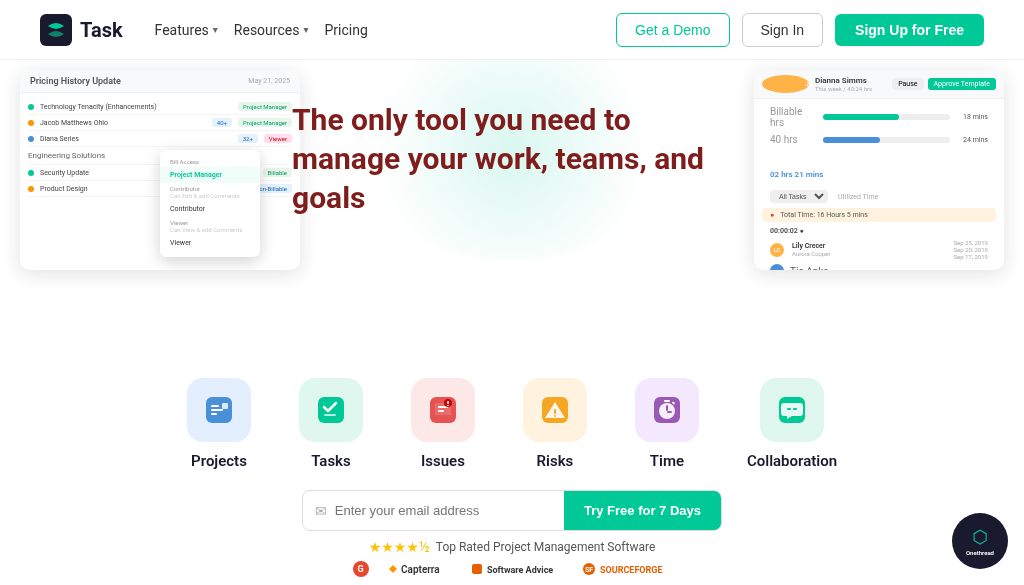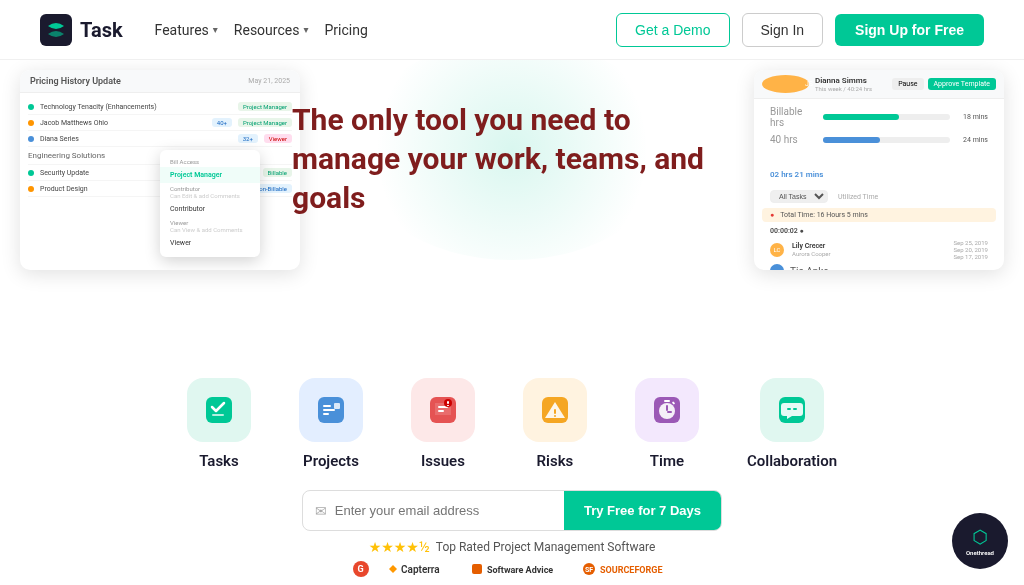--- a/index.html
+++ b/index.html
@@ -543,41 +543,41 @@
   <div class="hero-text-area">
     <h1 class="hero-headline">The only tool you need to manage your work, teams, and goals</h1>
   </div>
 
   <div class="lower-area">
 
     <div class="features-section">
       <div class="features-row">
 
         <div class="feature-item">
-          <div class="feature-icon-wrap" style="background: #e0f7f0;">
-            <svg width="34" height="34" viewBox="0 0 34 34">
-              <rect x="4" y="4" width="26" height="26" rx="6" fill="#00c896"></rect>
-              <path d="M10 14 L14 18 L22 10" stroke="white" stroke-width="2.5" stroke-linecap="round" stroke-linejoin="round" fill="none"></path>
-              <rect x="10" y="21" width="12" height="2" rx="1" fill="white" opacity="0.7"></rect>
-            </svg>
-          </div>
-          <span class="feature-label">Tasks</span>
-        </div>
-
-        <div class="feature-item">
           <div class="feature-icon-wrap" style="background: #e3eeff;">
             <svg width="34" height="34" viewBox="0 0 34 34">
               <rect x="4" y="4" width="26" height="26" rx="6" fill="#4a90d9"></rect>
               <rect x="9" y="12" width="8" height="2" rx="1" fill="white"></rect>
               <rect x="9" y="16" width="12" height="2" rx="1" fill="white"></rect>
               <rect x="9" y="20" width="6" height="2" rx="1" fill="white"></rect>
               <rect x="20" y="10" width="6" height="6" rx="1" fill="white" opacity="0.8"></rect>
             </svg>
           </div>
           <span class="feature-label">Projects</span>
+        </div>
+
+        <div class="feature-item">
+          <div class="feature-icon-wrap" style="background: #e0f7f0;">
+            <svg width="34" height="34" viewBox="0 0 34 34">
+              <rect x="4" y="4" width="26" height="26" rx="6" fill="#00c896"></rect>
+              <path d="M10 14 L14 18 L22 10" stroke="white" stroke-width="2.5" stroke-linecap="round" stroke-linejoin="round" fill="none"></path>
+              <rect x="10" y="21" width="12" height="2" rx="1" fill="white" opacity="0.7"></rect>
+            </svg>
+          </div>
+          <span class="feature-label">Tasks</span>
         </div>
 
         <div class="feature-item">
           <div class="feature-icon-wrap" style="background: #fde8e8;">
             <svg width="34" height="34" viewBox="0 0 34 34">
               <rect x="4" y="4" width="26" height="26" rx="6" fill="#e55353"></rect>
               <rect x="16" y="9" width="3" height="2" rx="1" fill="white" transform="rotate(-45 17.5 10)"></rect>
               <path d="M10 8 L24 8 L28 14 L17 28 L6 14 Z" fill="#e55353"></path>
               <rect x="8" y="9" width="18" height="16" rx="3" fill="#e55353"></rect>
               <path d="M9 10 h16 v12 H9 Z" fill="white" opacity="0.15" rx="2"></path>

